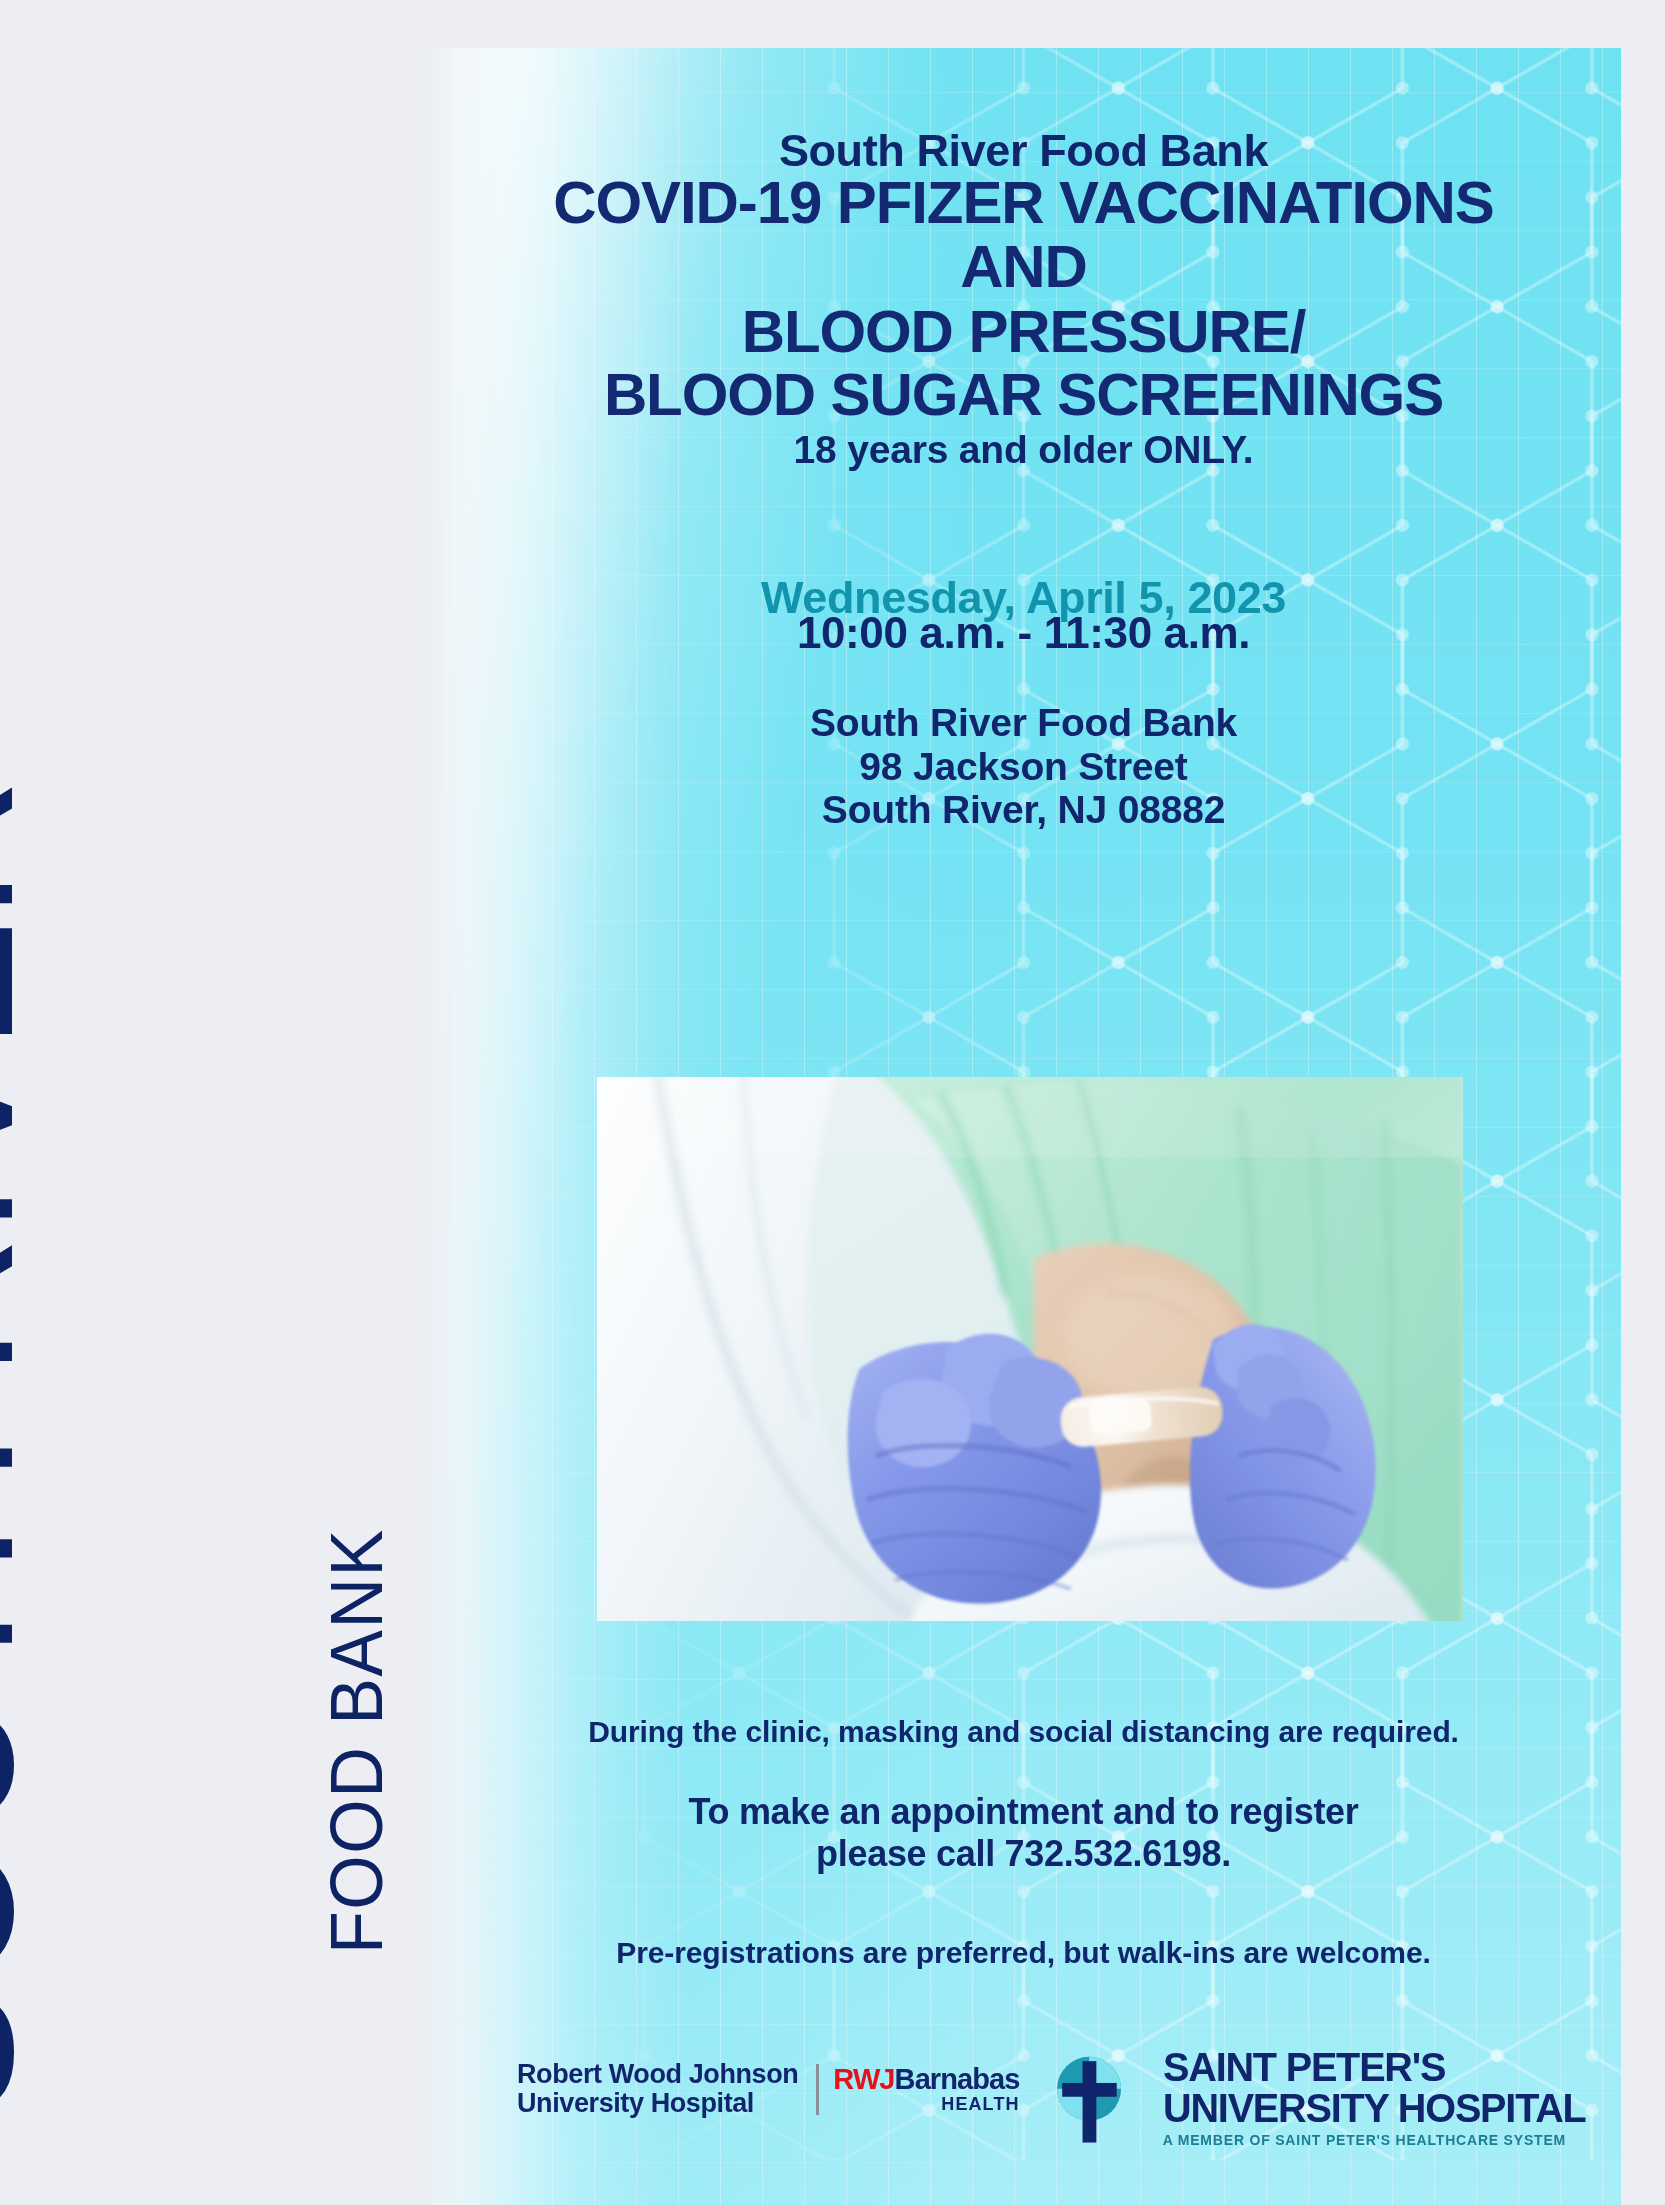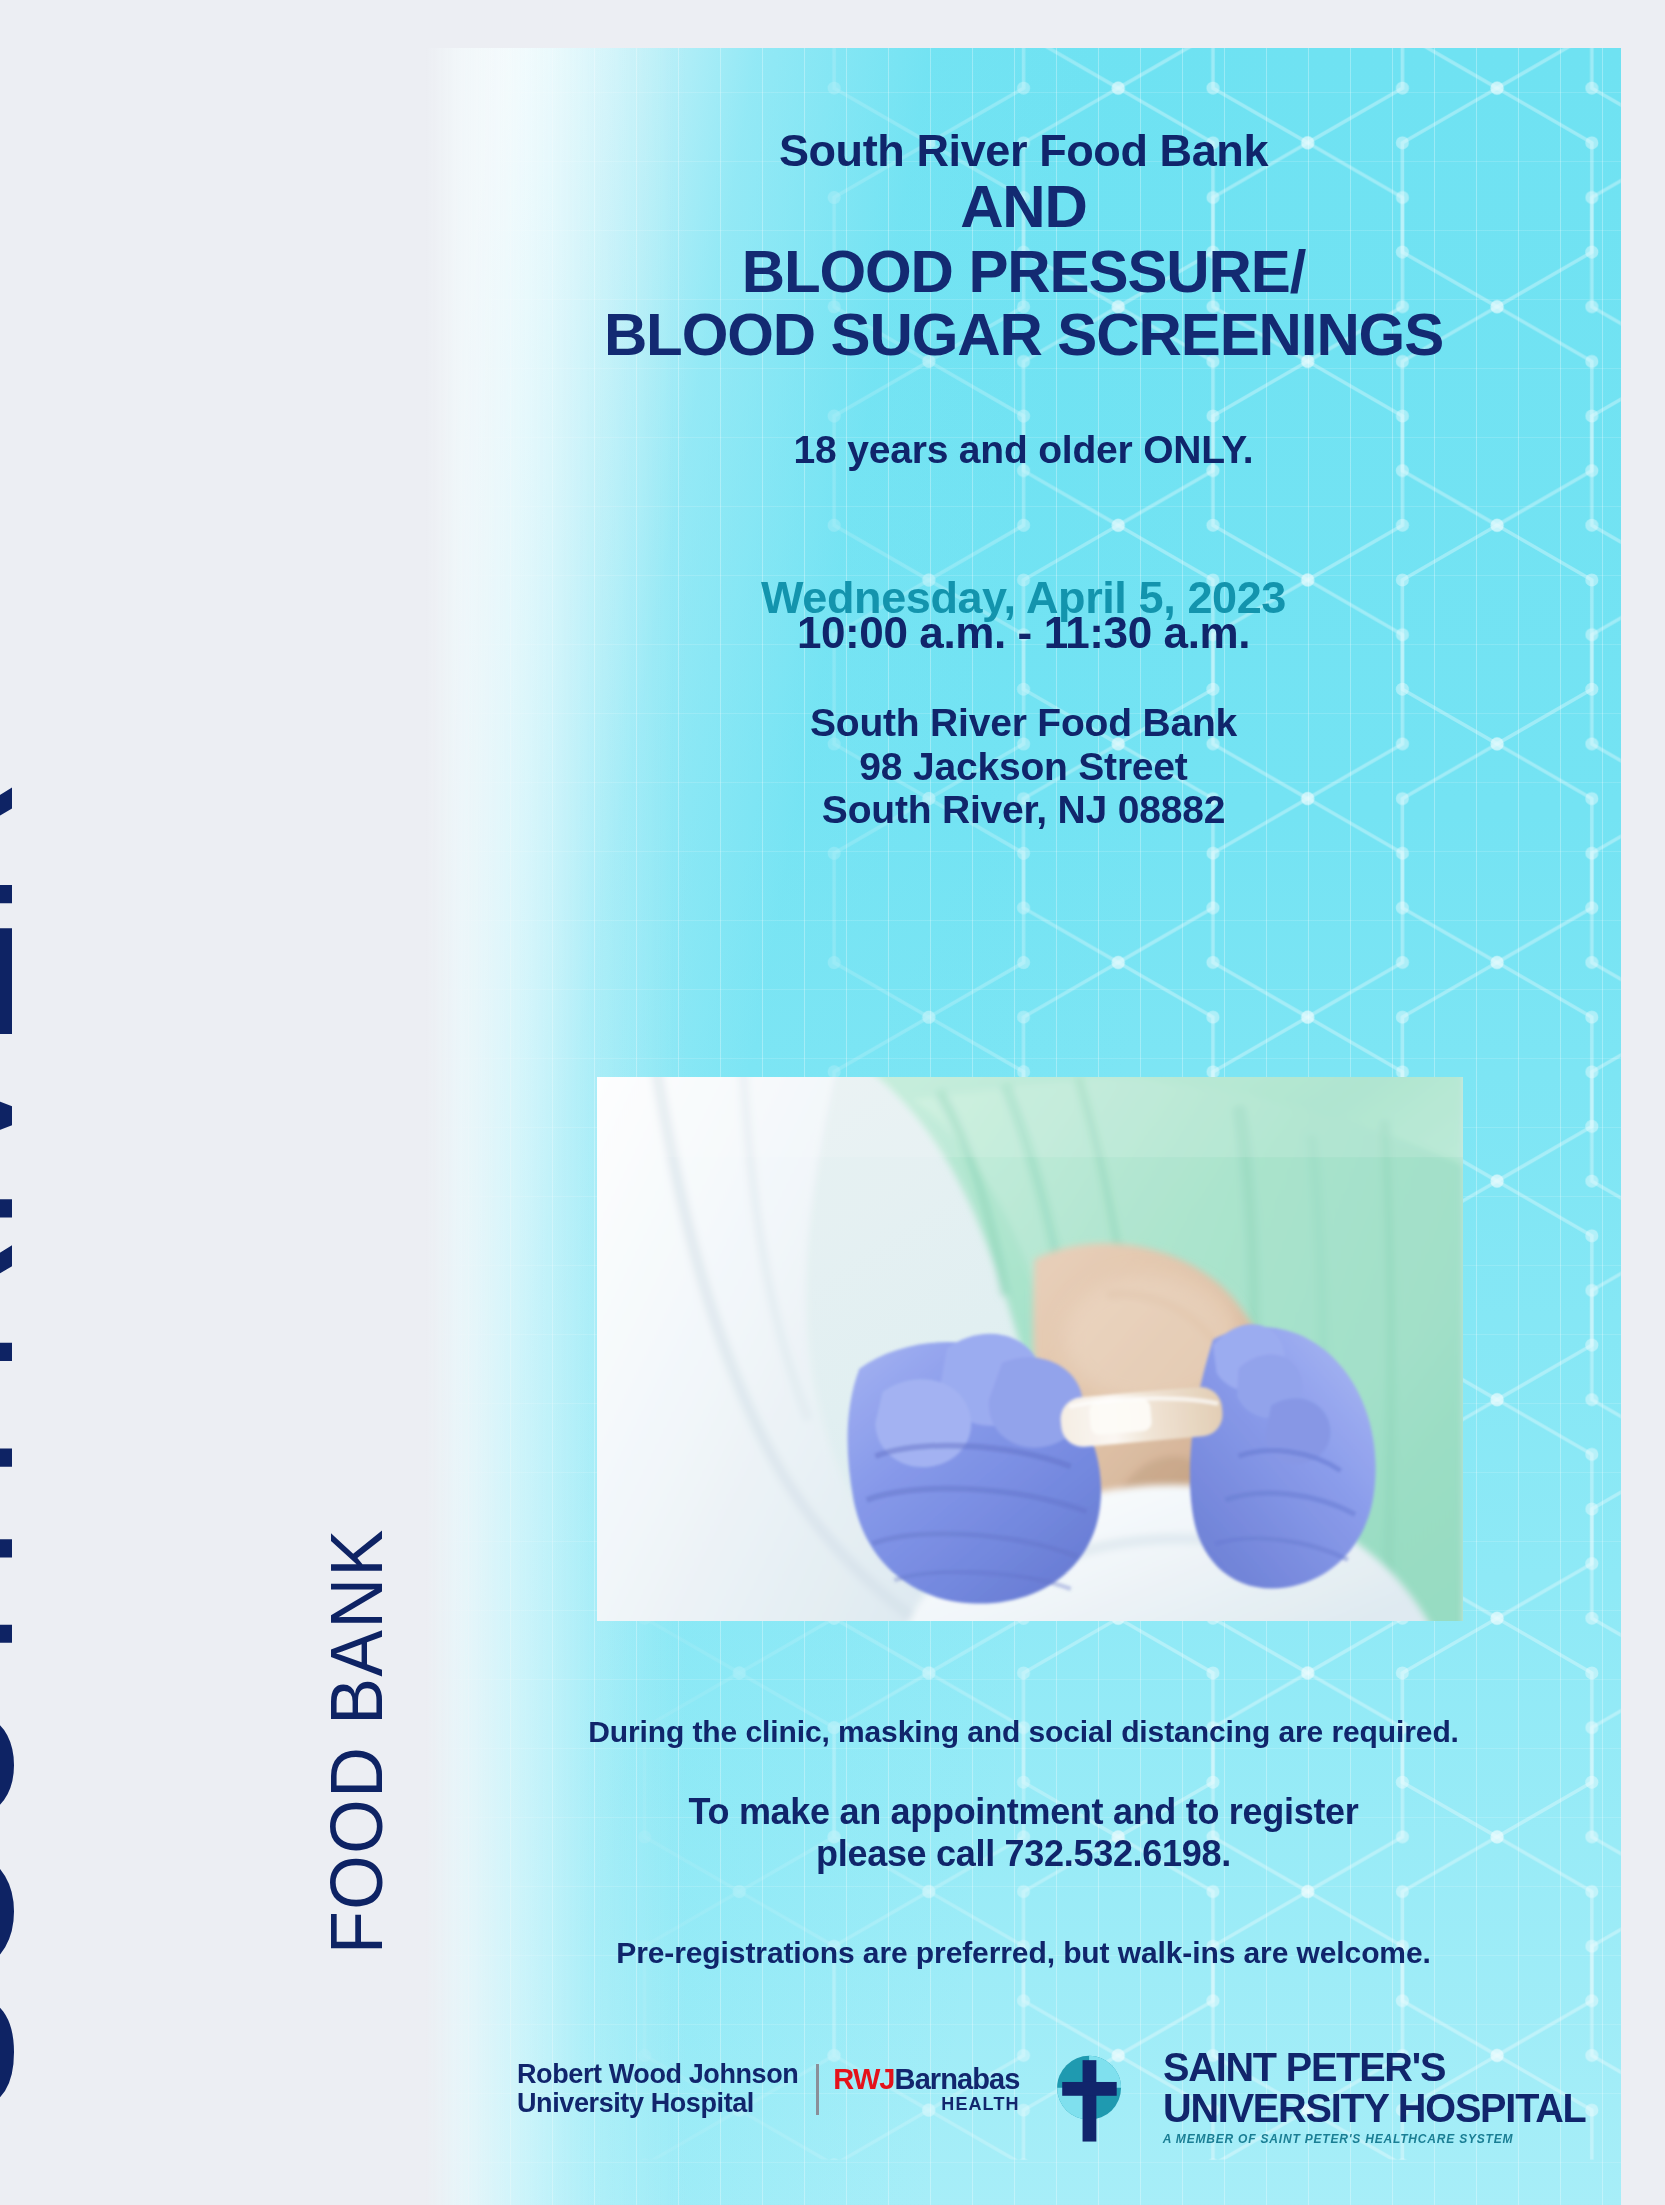--- a/index.html
+++ b/index.html
@@ -282,27 +282,26 @@
     font-size: 40px;
     font-weight: bold;
     letter-spacing: -1.2px;
     color: #11256c;
     white-space: nowrap;
     transform: scaleX(0.99);
     transform-origin: left;
   }
   .spuh-l2 { margin-top: 1.5px; }
   .spuh-l3 {
-    font-size: 12px;
+    font-size: 14px;
     font-weight: bold;
     letter-spacing: 0.8px;
     color: #1a7e94;
     margin-top: 5.8px;
     white-space: nowrap;
-    font-style: italic;
   }
 </style>
 </head>
 <body>
 
 <div id="poster">
 
   <div id="brand-vertical">
     <div class="vert-wrap" id="brand-main">
       <div class="vtext">SOUTH RIVER</div>
@@ -525,20 +524,21 @@
       </g>
     </svg>
 
     <div id="panel-fade"></div>
 
     <div id="content">
 
       <div class="ttl-org">South River Food Bank</div>
 
       <div class="ttl-big">
+        <span class="l1">COVID-19 PFIZER VACCINATIONS</span>
         <span class="l2">AND</span>
         <span class="l3">BLOOD PRESSURE/</span>
         <span class="l4">BLOOD SUGAR SCREENINGS</span>
       </div>
 
       <div class="ttl-age">18 years and older ONLY.</div>
 
       <div class="ttl-date">Wednesday, April 5, 2023</div>
       <div class="ttl-time">10:00 a.m. - 11:30 a.m.</div>
 

